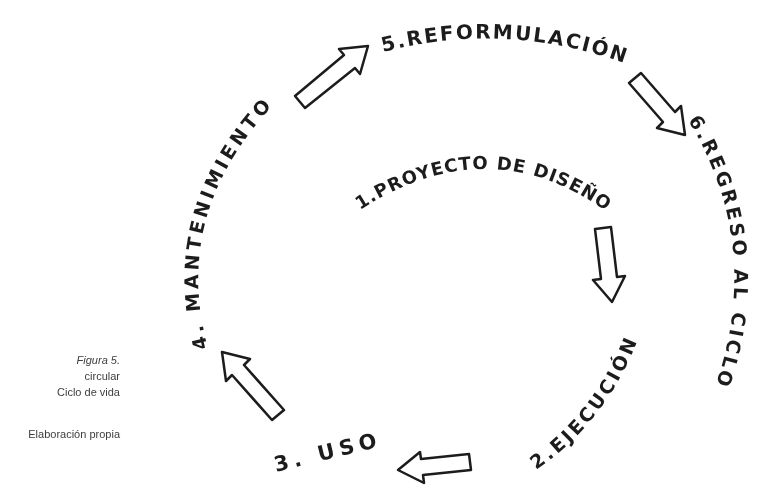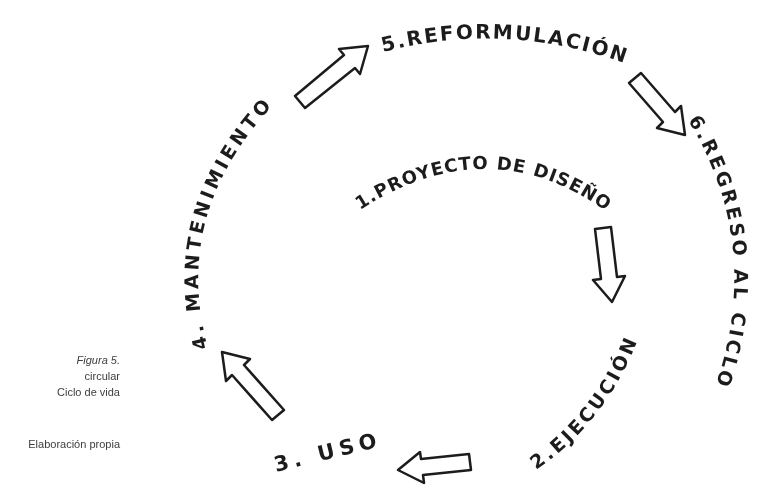--- a/index.html
+++ b/index.html
@@ -14,21 +14,21 @@
     position:absolute;
     left:6px;top:352px;
     width:114px;
     text-align:right;
     color:#3d3d3d;
     font-size:11px;
     line-height:16px;
     font-family:"Liberation Sans",sans-serif;
   }
   .caption .fig-title{font-style:italic;}
-  .caption .source{margin-top:36px;}
+  .caption .source{margin-top:26px;}
   svg.diagram{position:absolute;left:0;top:0;}
   .hand{
     font-family:"DejaVu Sans",sans-serif;
     font-weight:bold;
     fill:#1c1c1c;
   }
   .lbl-proyecto{font-size:18px;letter-spacing:1px;}
   .lbl-ejecucion{font-size:19px;letter-spacing:3px;}
   .lbl-uso{font-size:21px;letter-spacing:5px;}
   .lbl-mantenimiento{font-size:19px;letter-spacing:3.5px;}

